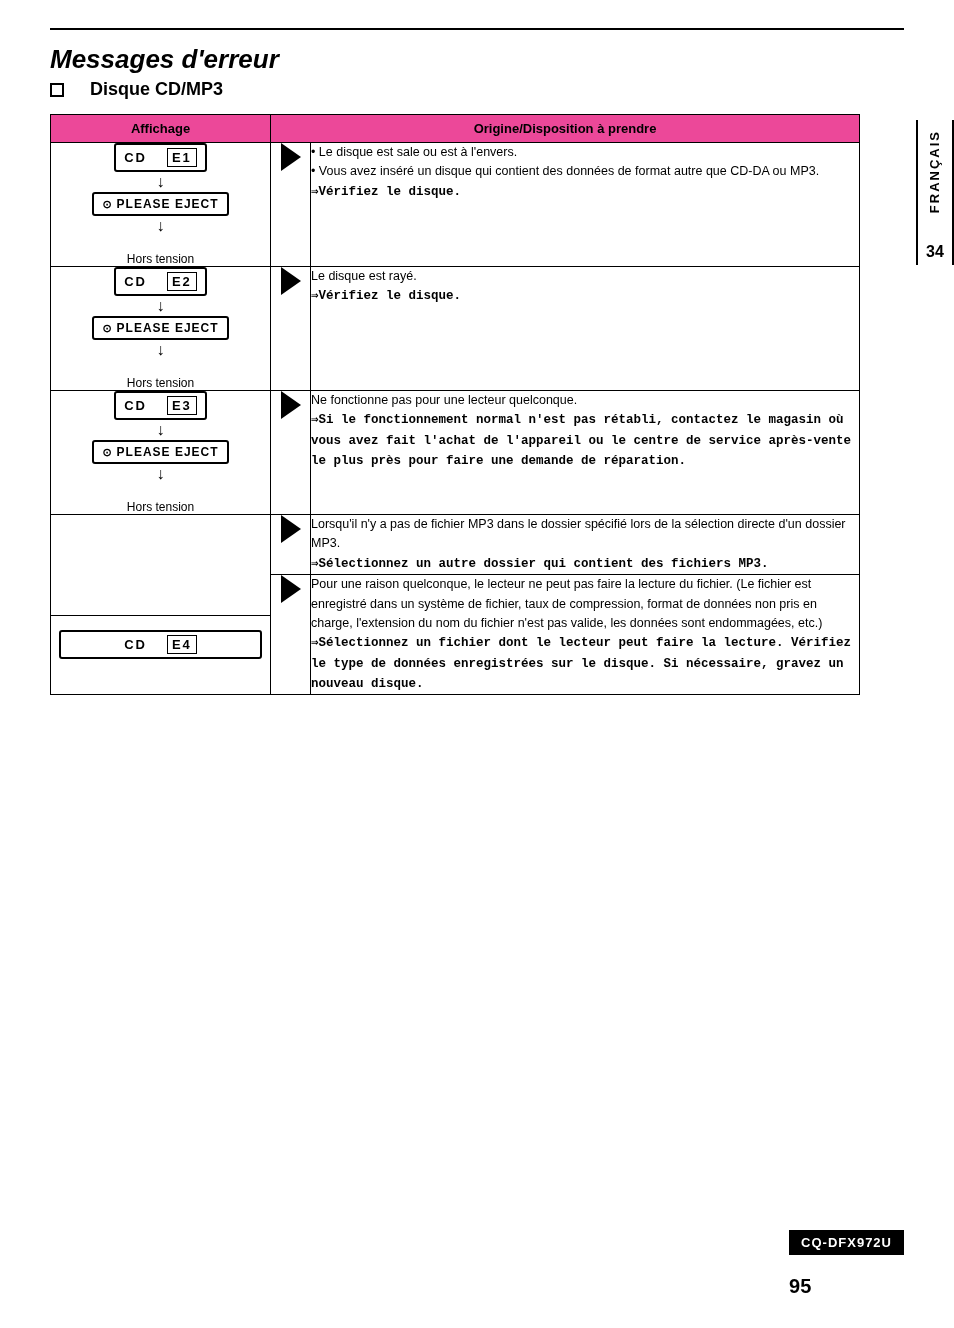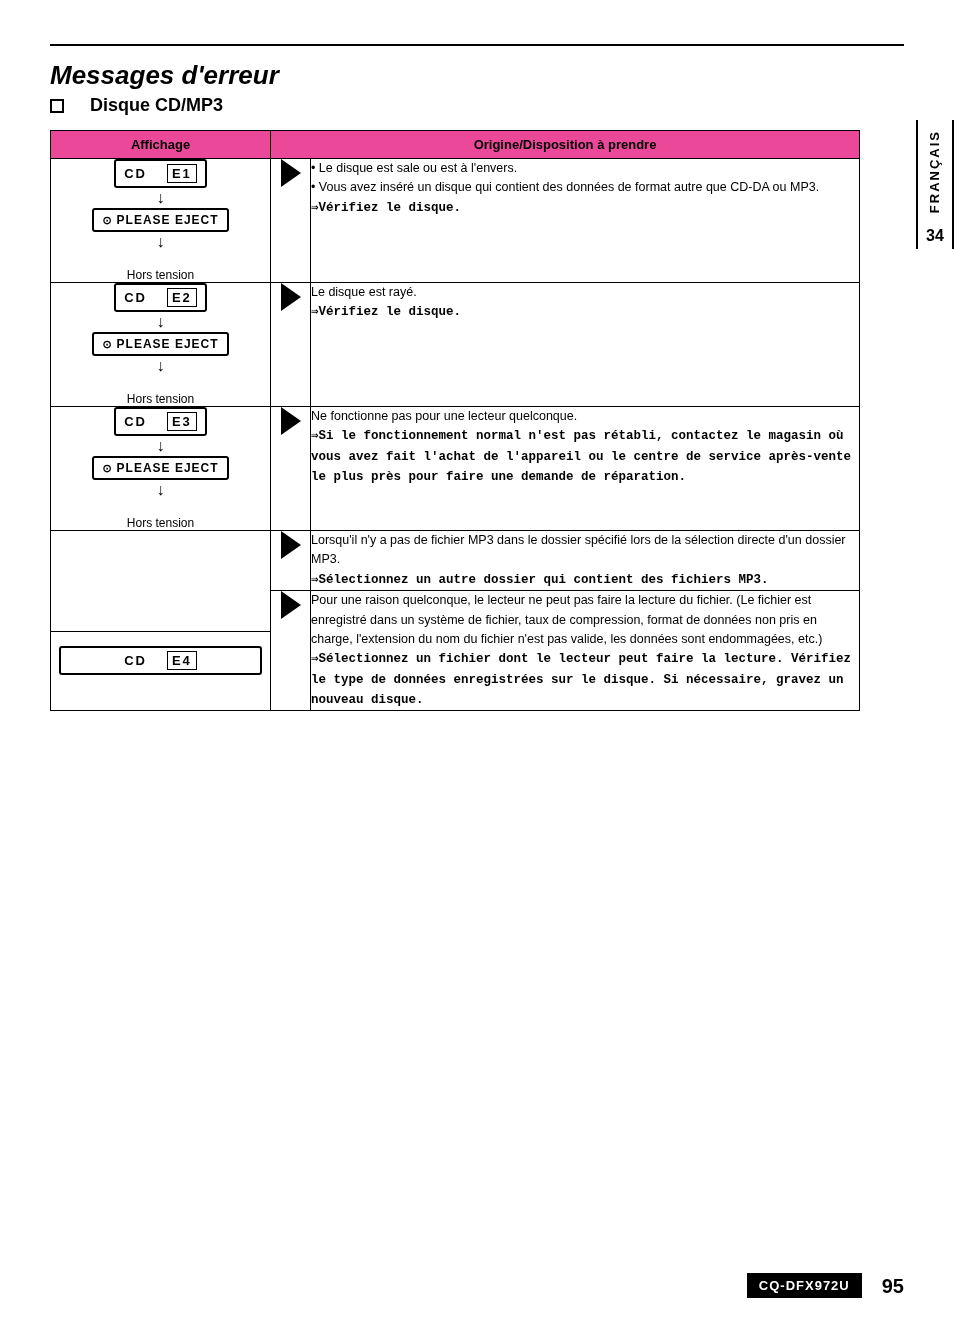--- a/index.html
+++ b/index.html
@@ -8,21 +8,21 @@
       font-family: Arial, sans-serif;
       font-size: 13px;
       color: #000;
       width: 954px;
       min-height: 1328px;
       position: relative;
     }
     .page {
       width: 954px;
       min-height: 1328px;
-      padding: 44px 50px 40px 50px;
+      padding: 28px 50px 40px 50px;
       position: relative;
     }
     .top-line {
       border-top: 2px solid #000;
       margin-bottom: 14px;
     }
     .page-title {
       font-size: 26px;
       font-weight: bold;
       font-style: italic;
@@ -164,30 +164,31 @@
       font-size: 13px;
       font-weight: bold;
       letter-spacing: 2px;
       transform: rotate(180deg);
       line-height: 1.2;
       padding: 6px 0;
     }
     .sidebar-number {
       font-size: 16px;
       font-weight: bold;
-      margin-top: 8px;
+      margin-top: 24px;
     }
     
     .bottom-bar {
       position: absolute;
       bottom: 30px;
       right: 50px;
       display: flex;
-      align-items: flex-end;
+      align-items: flex-start;
       gap: 20px;
+      flex-direction: column;
     }
     .model-number {
       border: 2px solid #000;
       padding: 3px 10px;
       font-weight: bold;
       font-size: 13px;
       letter-spacing: 1px;
       background: #000;
       color: #fff;
     }

